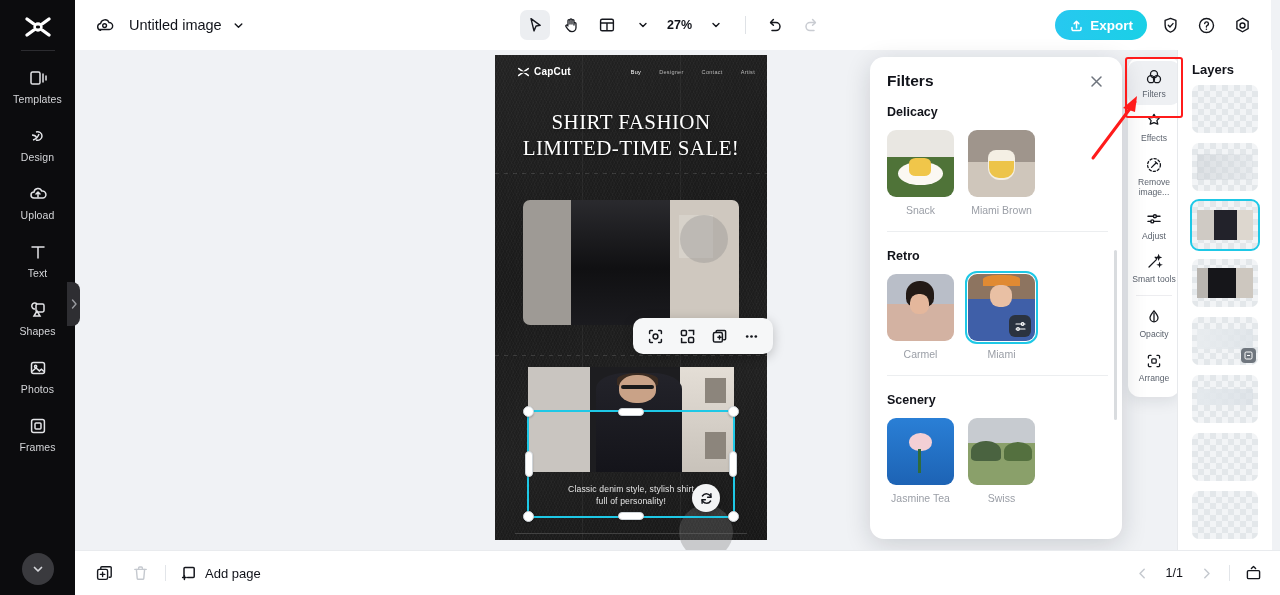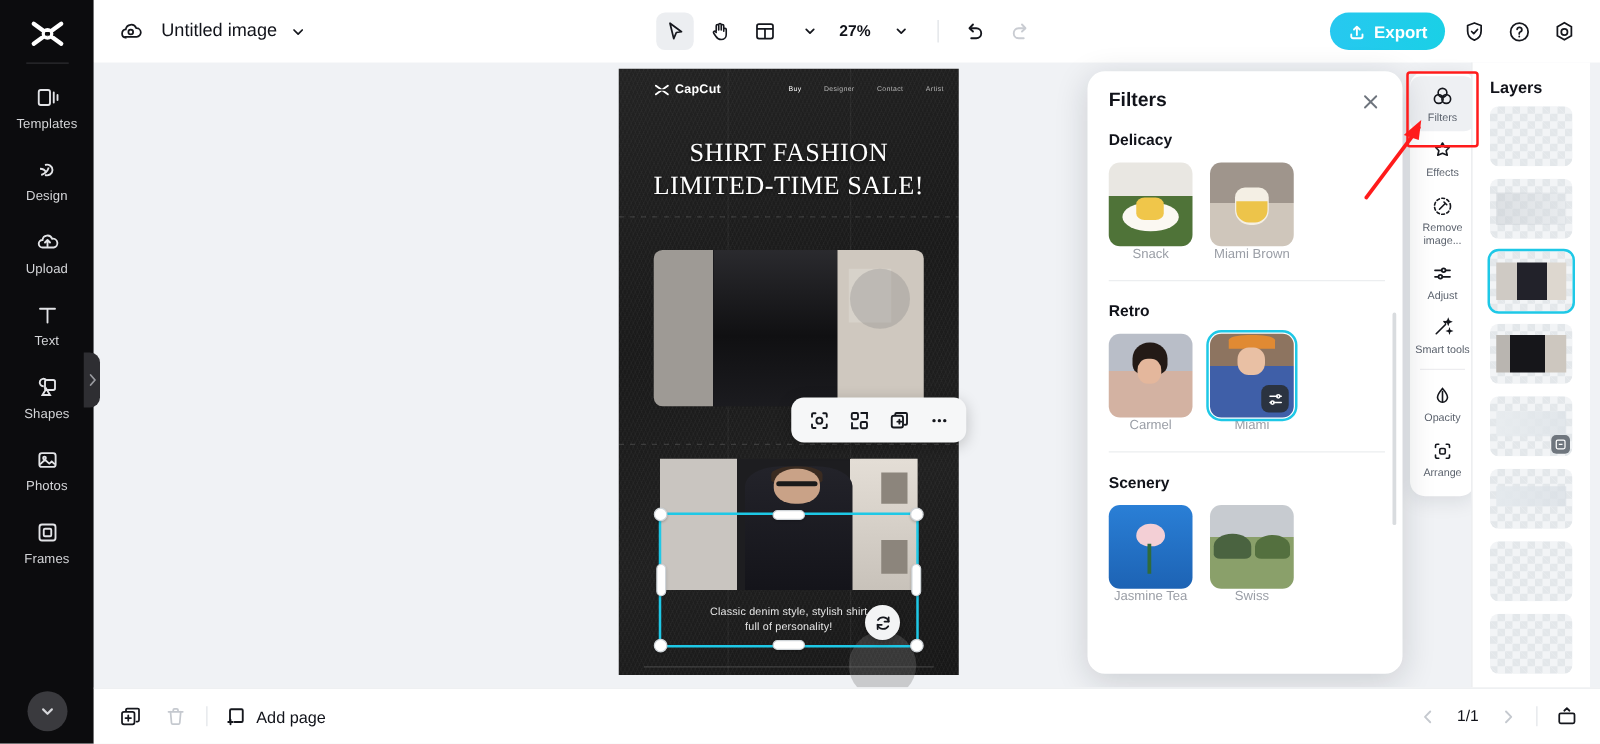--- a/index.html
+++ b/index.html
@@ -30,21 +30,21 @@
     cursor:pointer;
   }
   .rail-tab {
     position: absolute; left: 67px; top: 282px; width: 13px; height: 44px;
     background: #2e2e32; border-radius: 0 8px 8px 0; display:flex; align-items:center; justify-content:center;
     cursor: pointer; z-index: 6;
   }
 
   
   .topbar {
-    position: absolute; left: 75px; top: 0; right: 0; height: 50px;
+    position: absolute; left: 75px; top: 0; right: 9px; height: 50px;
     background: #ffffff; display: flex; align-items: center; z-index: 5;
   }
   .tb-cloud { margin-left: 18px; width: 22px; height: 22px; display:flex; align-items:center; justify-content:center; cursor:pointer;}
   .doc-title { margin-left: 14px; font-size: 14.5px; color: #11131a; cursor: pointer; }
   .doc-caret { margin-left: 10px; cursor: pointer; display:flex; }
   .tb-center { position: absolute; left: 50%; transform: translateX(-50%); display: flex; align-items: center; gap: 6px; }
   .tool-btn { width: 30px; height: 30px; border-radius: 7px; display: flex; align-items: center; justify-content: center; cursor: pointer; }
   .tool-btn.active { background: #eceef1; }
   .zoom-val { font-size: 12.5px; color: #11131a; font-weight: 700; margin: 0 3px; }
   .tb-sep { width: 1px; height: 18px; background: #dfe2e6; margin: 0 8px; }
@@ -64,21 +64,21 @@
     background:
       repeating-linear-gradient(115deg, rgba(255,255,255,.022) 0 1px, rgba(0,0,0,0) 1px 3px),
       repeating-linear-gradient(65deg, rgba(255,255,255,.018) 0 1px, rgba(0,0,0,0) 1px 3px),
       linear-gradient(160deg,#232323 0%,#1a1a1a 40%,#202020 70%,#171717 100%);
     overflow: hidden;
   }
   .poster-seam { position:absolute; top:0; bottom:0; width:1px; background:rgba(255,255,255,.05); }
   .poster-stitch { position:absolute; left:0; right:0; height:1px;
     background: repeating-linear-gradient(90deg, rgba(255,255,255,.13) 0 4px, rgba(0,0,0,0) 4px 9px); }
 
-  .p-head { position: absolute; top: 11px; left: 28px; right: 12px; display: flex; align-items: center; }
+  .p-head { position: absolute; top: 11px; left: 22px; right: 12px; display: flex; align-items: center; }
   .p-logo { display: flex; align-items: center; gap: 4px; color: #fff; font-size: 10px; font-weight: 700; letter-spacing: .2px; }
   .p-nav { margin-left: auto; display: flex; gap: 18px; }
   .p-nav span { font-size: 5.5px; color: #b9b9b9; letter-spacing: .3px; }
   .p-nav span.on { color: #fff; }
 
   .p-title { position: absolute; top: 55px; left: 0; right: 0; text-align: center;
     font-family: "Liberation Serif", serif; color: #fff; font-size: 21px; line-height: 1.22;
     letter-spacing: .4px; text-shadow: 0 1px 3px rgba(0,0,0,.5); }
 
   .p-img1 { position: absolute; left: 28px; top: 145px; width: 216px; height: 125px; border-radius: 7px; overflow: hidden;
@@ -136,21 +136,21 @@
   .fp-head { height: 48px; display: flex; align-items: center; padding: 0 14px 0 17px; }
   .fp-title { font-size: 15.5px; font-weight: 700; color: #11131a; }
   .fp-close { margin-left: auto; width: 24px; height: 24px; display:flex; align-items:center; justify-content:center; cursor:pointer; }
   .fp-body { position: absolute; top: 44px; left: 0; right: 0; bottom: 8px; padding: 0 14px 0 17px; overflow: hidden; }
   .fp-section { padding-top: 4px; }
   .fp-sec-title { font-size: 12.5px; font-weight: 700; color: #11131a; margin-bottom: 11px; }
   .fp-grid { display: flex; gap: 14px; }
   .fp-card { width: 67px; cursor: pointer; }
   .fp-thumb { position: relative; width: 67px; height: 67px; border-radius: 9px; overflow: hidden; background:#ddd; }
   .fp-card.sel .fp-thumb { outline: 2px solid #1ec8e6; outline-offset: 1px; }
-  .fp-name { margin-top: 0; font-size: 10.5px; color: #9a9ea6; text-align: center; }
+  .fp-name { margin-top: 7px; font-size: 10.5px; color: #9a9ea6; text-align: center; }
   .fp-badge { position: absolute; right: 4px; bottom: 4px; width: 22px; height: 22px; border-radius: 6px;
     background: #2b3340; display: flex; align-items: center; justify-content: center; }
   .fp-div { height: 1px; background: #eceef0; margin: 15px 0 13px; }
   .fp-scroll { position: absolute; right: 5px; top: 193px; width: 3px; height: 170px; border-radius: 2px; background: #d9dcdf; }
 
   
   .t-snack { background: linear-gradient(180deg,#e9e7e2 0 40%, #4f7338 40% 100%); }
   .t-snack::after { content:""; position:absolute; left:16%; top:48%; width:68%; height:34%; background:#fbf8f2; border-radius:50%; }
   .t-snack::before { content:""; position:absolute; left:33%; top:42%; width:33%; height:26%; background:#f0c64a; border-radius:30%; z-index:2;}
   .t-dark { background: linear-gradient(180deg,#9f958c 0 48%, #cfc6bb 48% 100%); }

